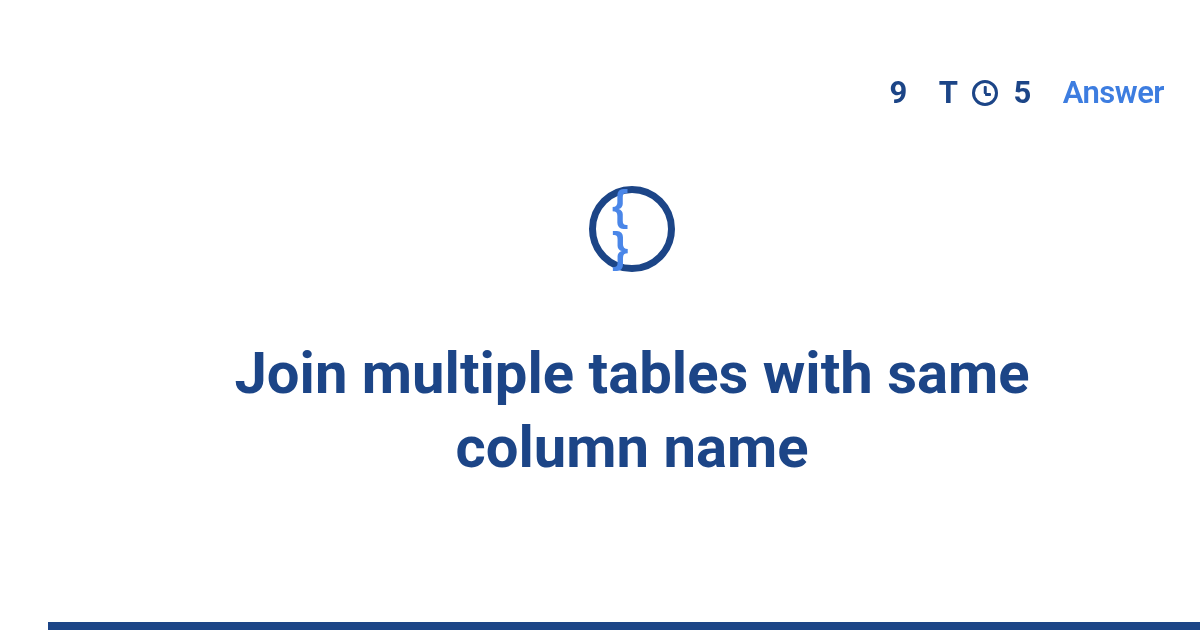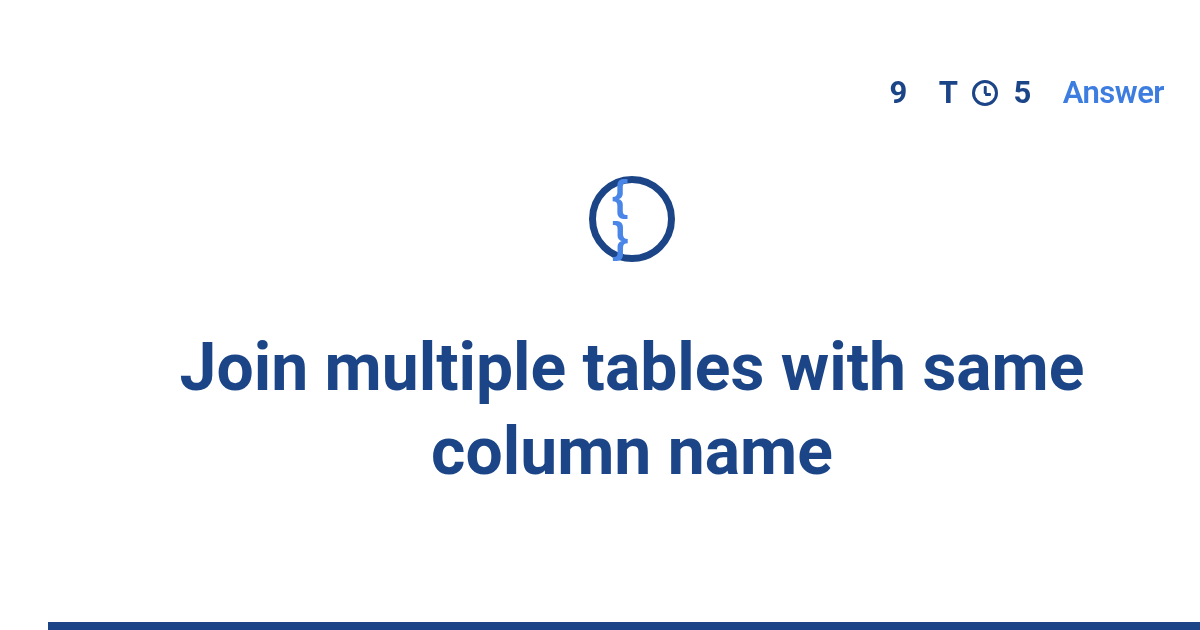--- a/index.html
+++ b/index.html
@@ -94,21 +94,21 @@
     .braces {
       font-size: 42px;
       font-weight: 800;
       color: #4a86e8;
       letter-spacing: 4px;
       font-family: "Segoe UI", Arial, sans-serif;
       line-height: 1;
       transform: translateY(-2px);
     }
     .title {
-      font-size: 66px;
+      font-size: 58px;
       font-weight: 700;
       color: #1c4587;
       text-align: center;
       line-height: 1.28;
       max-width: 960px;
     }
     .footer-bar {
       position: absolute;
       bottom: 0;
       left: 0;

